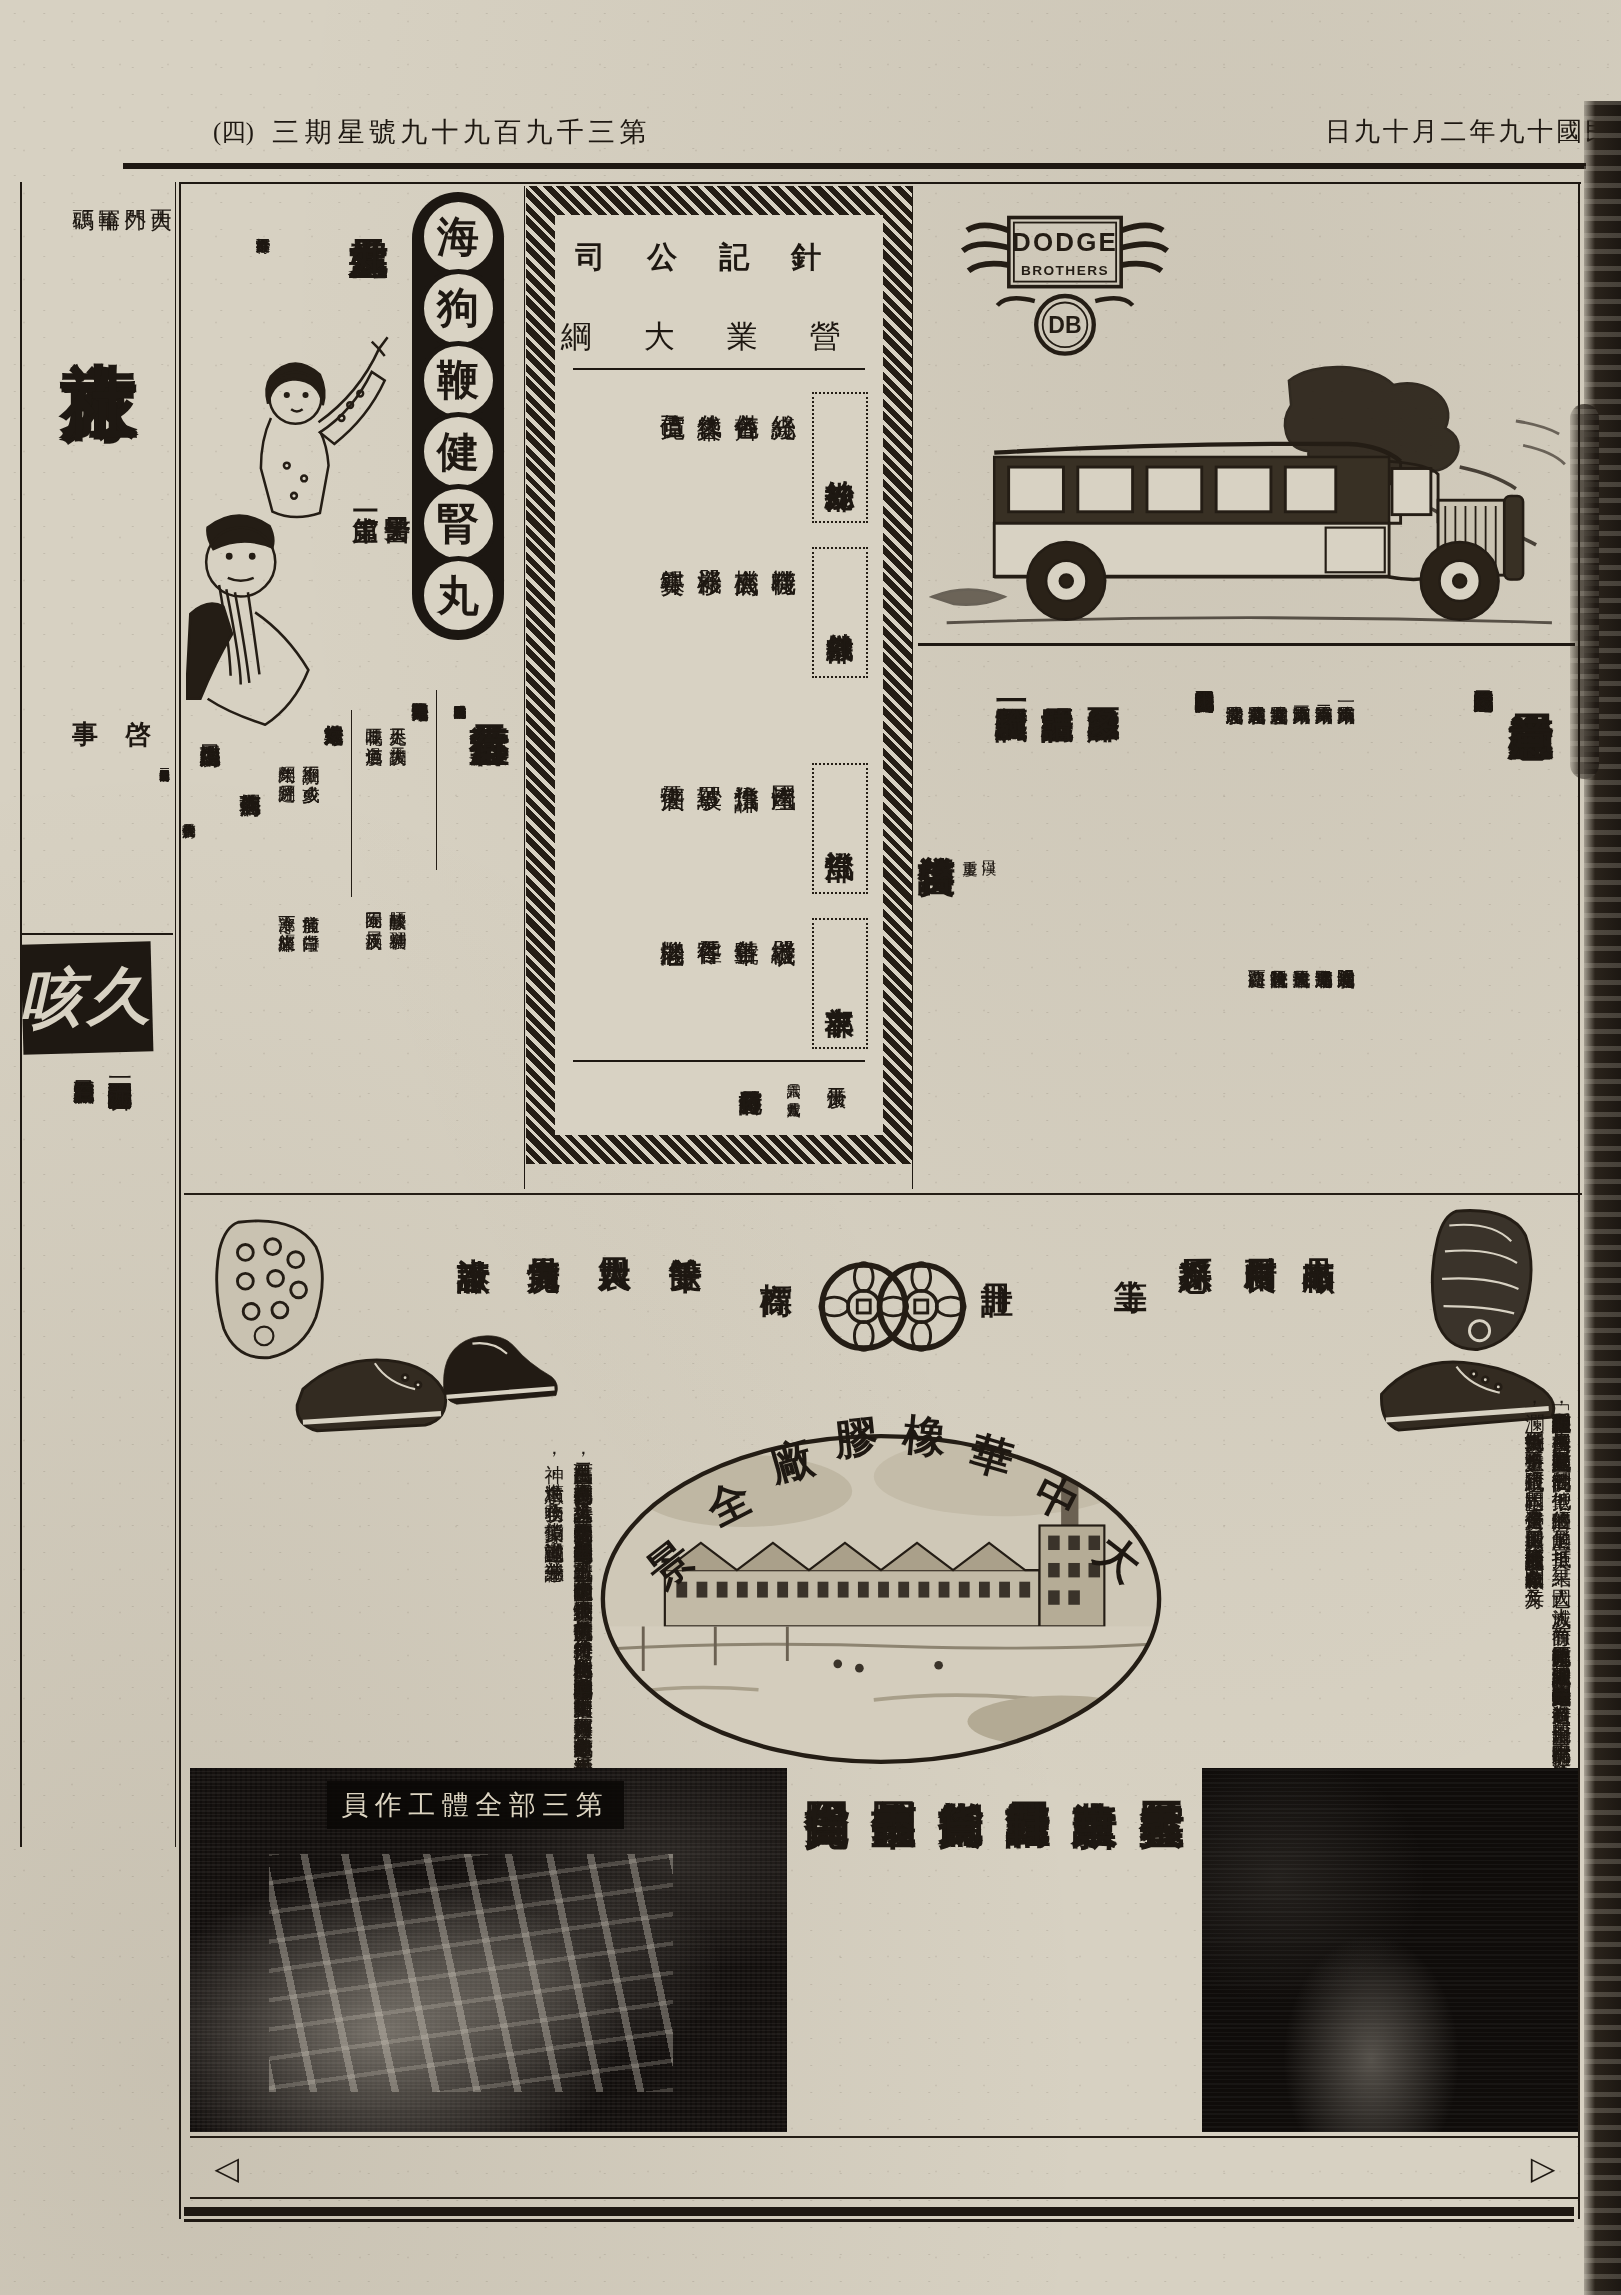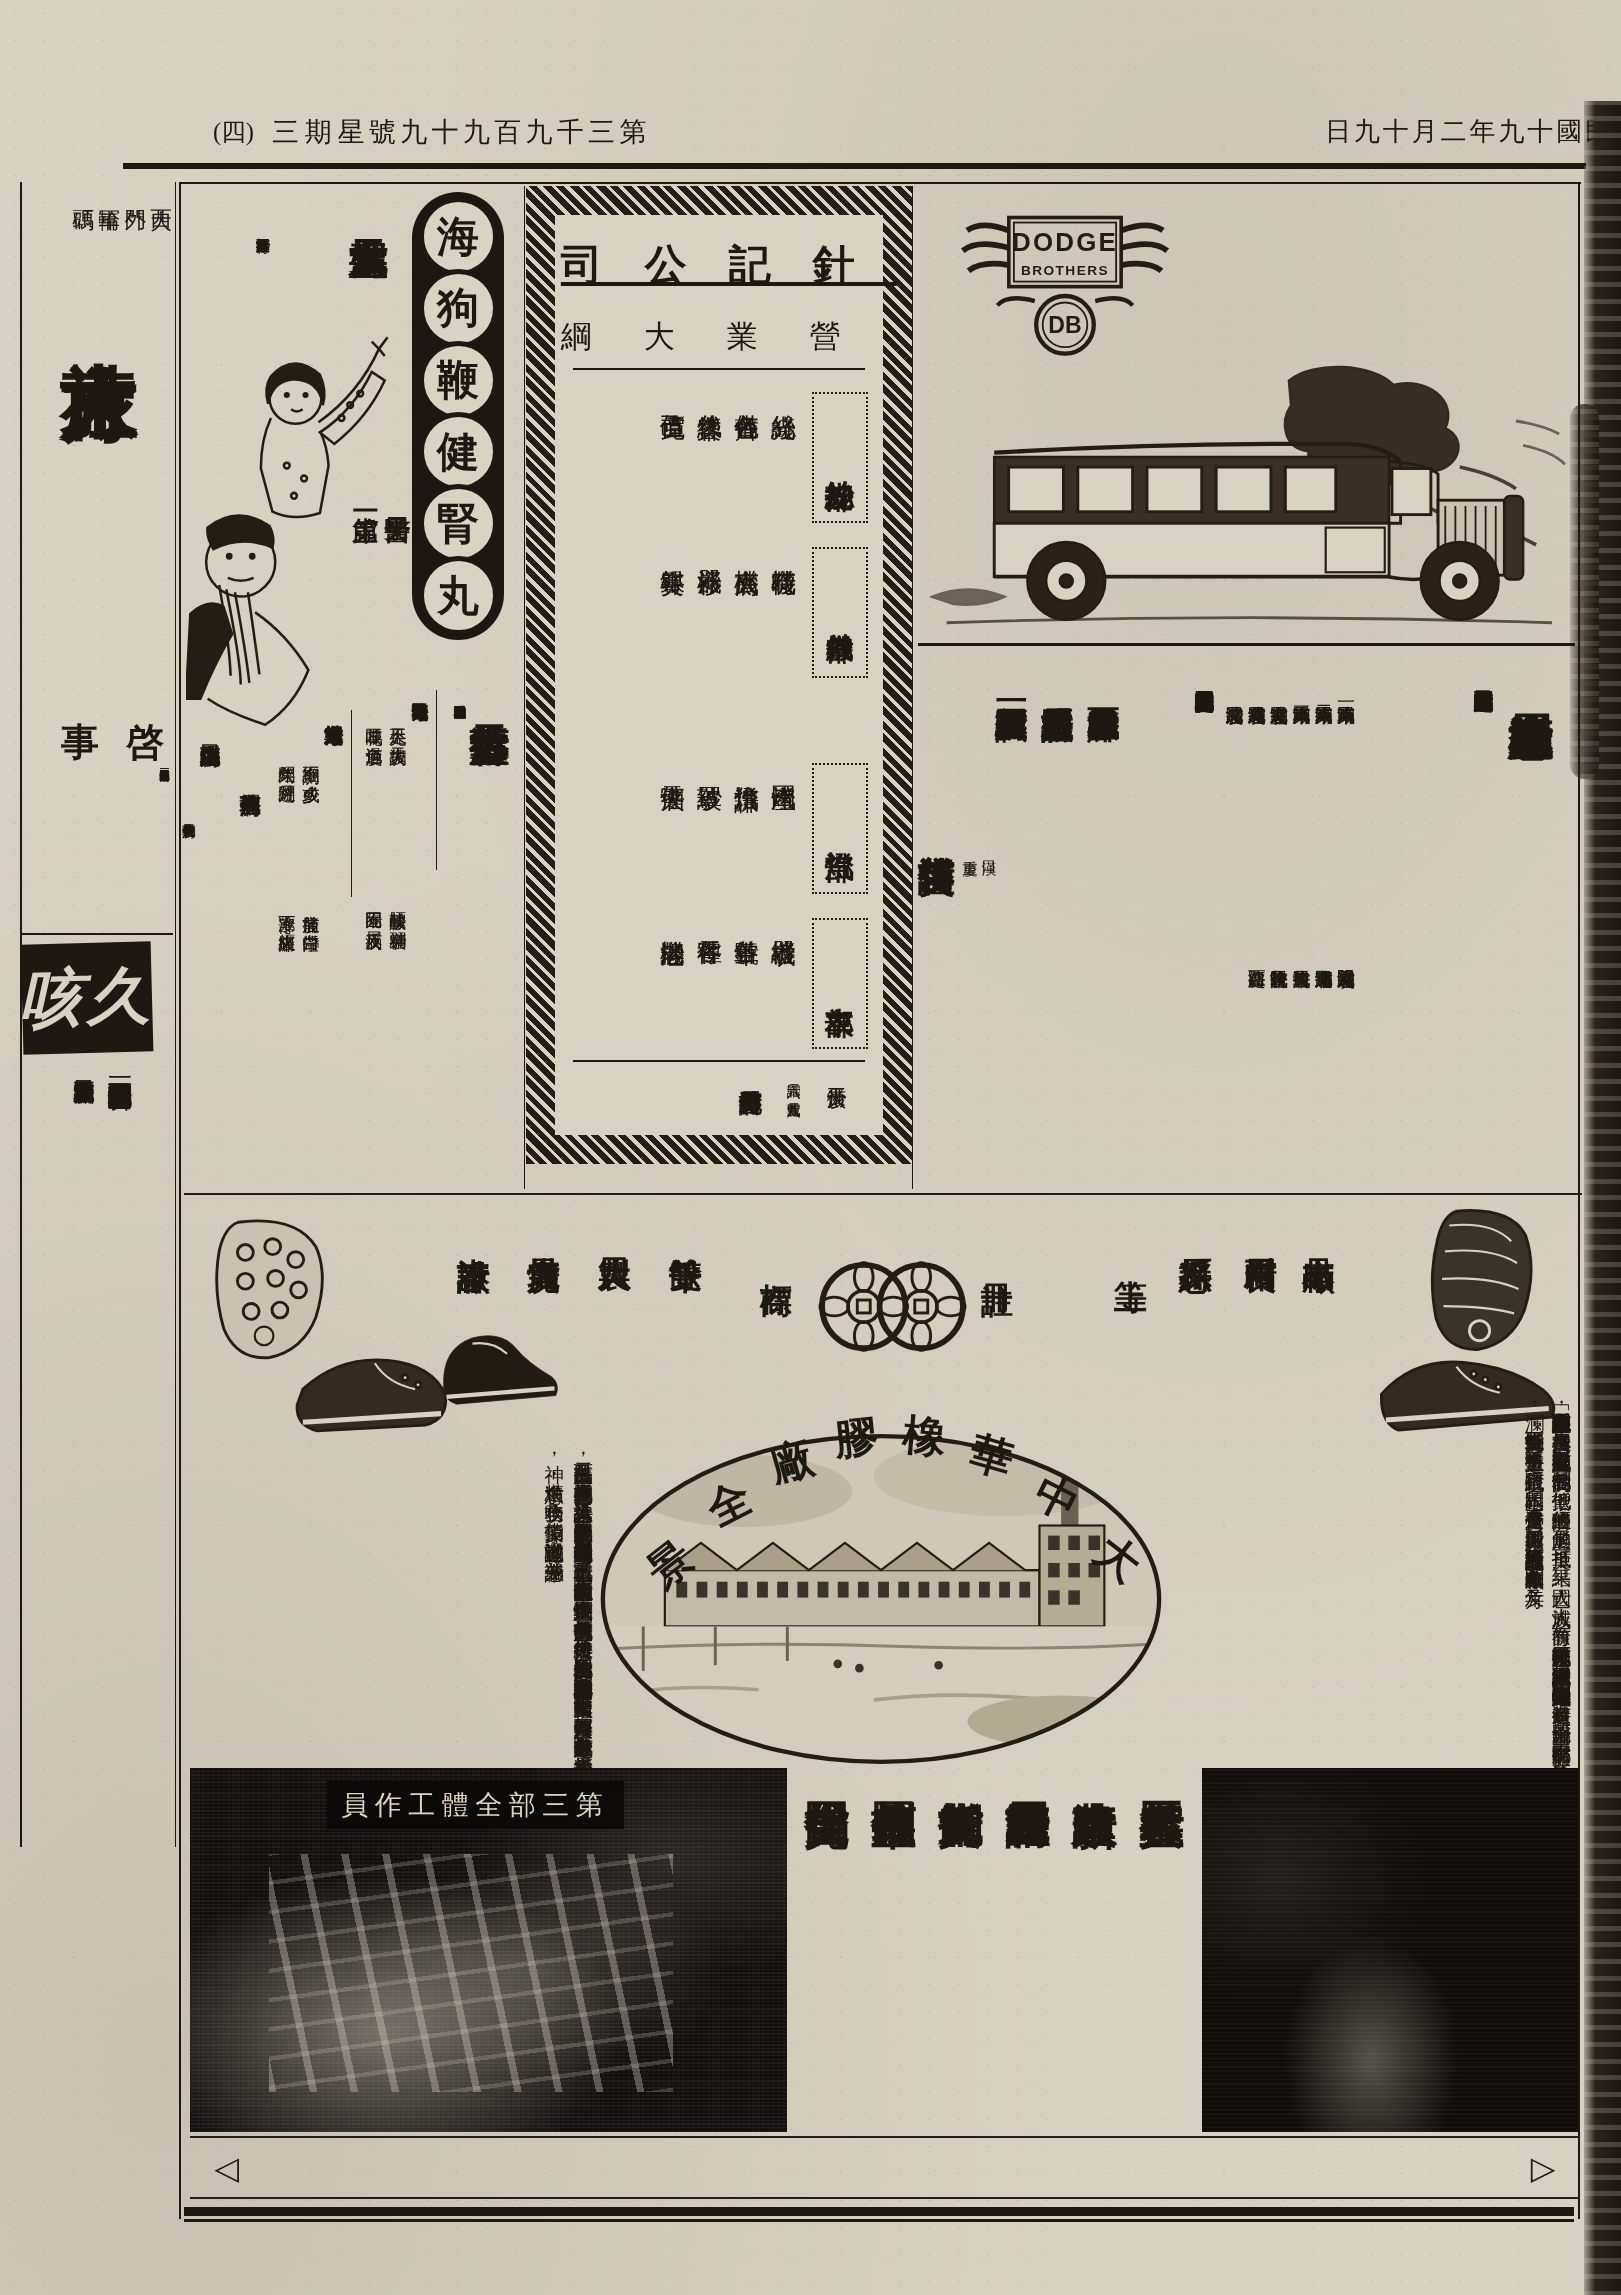--- a/index.html
+++ b/index.html
@@ -67,21 +67,21 @@
   <div class="abs rule" style="left:20px;top:182px;width:2.2px;height:1665px;"></div>
   <div class="abs rule" style="left:175px;top:182px;width:1.4px;height:1665px;"></div>
 
   <div class="abs v" style="left:69px;top:193px;height:94px;font-size:21.6px;line-height:1.2;">
     <div>大西</div>
     <div>門外</div>
     <div>軍輪</div>
     <div>碼頭</div>
   </div>
   <div class="abs v bold" style="left:45px;top:299px;height:418px;font-size:78px;line-height:1.4;">東方大旅社</div>
-  <div class="abs rtl-row bold" style="left:61px;top:717px;font-size:38px;letter-spacing:27px;">事啓</div>
+  <div class="abs rtl-row bold" style="left:72px;top:717px;font-size:26px;letter-spacing:27px;">事啓</div>
   <div class="abs v" style="left:24.5px;top:763px;width:146px;height:167px;font-size:9.7px;line-height:12px;">啓者本店前經股東會議整理股金以便添招新股對於縮減股金換股票欠剔除一節業已登報一月鄭重聲明統限至十八年十二月底爲截止之期歷十載迭經廠後來店兌換者有之惟未掉換者尚有之茲查本店開張以來將近郵政變凡股東中遺失股票者當有其事如再變通辦法展期至十九年五月一日爲止希望此次展緩期間來店登記查明有無虧欠再行分別填給逾期作廢事關股權幸勿自棄如有私人手續抵押借貸情事請向原經手人理落不與本店相干恐未週知特再聲明</div>
   <div class="abs rule" style="left:21.6px;top:933px;width:151px;height:2.2px;"></div>
 
   <div class="abs ink" style="left:21.6px;top:943px;width:130px;height:110px;transform:rotate(-1.5deg);display:flex;align-items:center;justify-content:center;">
     <span class="rtl-row bold" style="color:#d8d2c3;font-size:63px;font-style:italic;letter-spacing:4.3px;">咳久</span>
   </div>
   <div class="abs v" style="left:23px;top:1065px;width:115px;height:764px;font-size:24px;line-height:36px;">
     <div>咳多得傷肺日久成癆惟治癆必愈之藥迄今全球醫藥界尚無明幸經唐拾義醫士研究完善特製久咳丸以制其咳嗽愈則不致肺傷而成癆疾此正本清源可謂之最善良法也久著奇驗不可不服每瓶大洋一元</div>
     <div style="font-size:21px;">總發行所上海廣西路口愛多亞路父子大藥廠支店漢口後城馬路總商會右</div>
   </div>
@@ -165,21 +165,21 @@
 
   <div class="abs v bold" style="left:467px;top:693px;height:324px;font-size:40px;line-height:1.1;">香港天壽堂藥行</div>
   <div class="abs v" style="left:437px;top:696px;width:29px;height:360px;font-size:12.3px;line-height:13.7px;">秘製之海狗鞭健腎丸及姑嫂丸久已馳名寰宇爲中外士女所樂服也故凡結婚多年苦無子嗣者盡速試之兹列其治症如左</div>
 
   <div class="abs v" style="left:236px;top:777px;height:238px;font-size:21.6px;line-height:1.2;">外埠藥房商店均有代理</div>
   <div class="abs v" style="left:197px;top:729px;height:317px;font-size:21px;line-height:1.2;">漢口總代理中山馬路中德大藥房</div>
   <div class="abs v" style="left:180px;top:813px;height:166px;font-size:13.7px;line-height:1.2;">長沙各大藥房均有代售</div>
 
   <div class="abs mosaic" style="left:526px;top:186px;width:386px;height:978px;padding:0;">
     <div class="abs" style="left:29px;top:29px;width:328px;height:920px;background:#d8d2c3;">
-      <div class="abs rtl-row bold" style="left:5.8px;top:21.6px;width:317px;text-align:center;font-size:42px;letter-spacing:42px;text-decoration:underline;">司公記針</div>
+      <div class="abs rtl-row bold" style="left:5.8px;top:21.6px;width:317px;text-align:center;font-size:30px;letter-spacing:42px;">司公記針</div>
       <div class="abs rtl-row" style="left:5.8px;top:101px;width:317px;text-align:right;font-size:31px;letter-spacing:52px;">綱大業營</div>
       <div class="abs rule" style="left:18px;top:153px;width:292px;height:2.2px;"></div>
 
       <div class="abs" style="left:18px;top:177px;width:295px;height:130px;">
         <div class="abs dotted-box" style="right:0;top:0;width:52px;height:127px;">
           <div class="v bold" style="font-size:29px;">絲光紗部</div>
         </div>
         <div class="abs v" style="right:66px;top:2.9px;width:153px;height:124px;font-size:25px;line-height:37px;">
           <div>絲光綫</div>
           <div>各色齊備</div>

